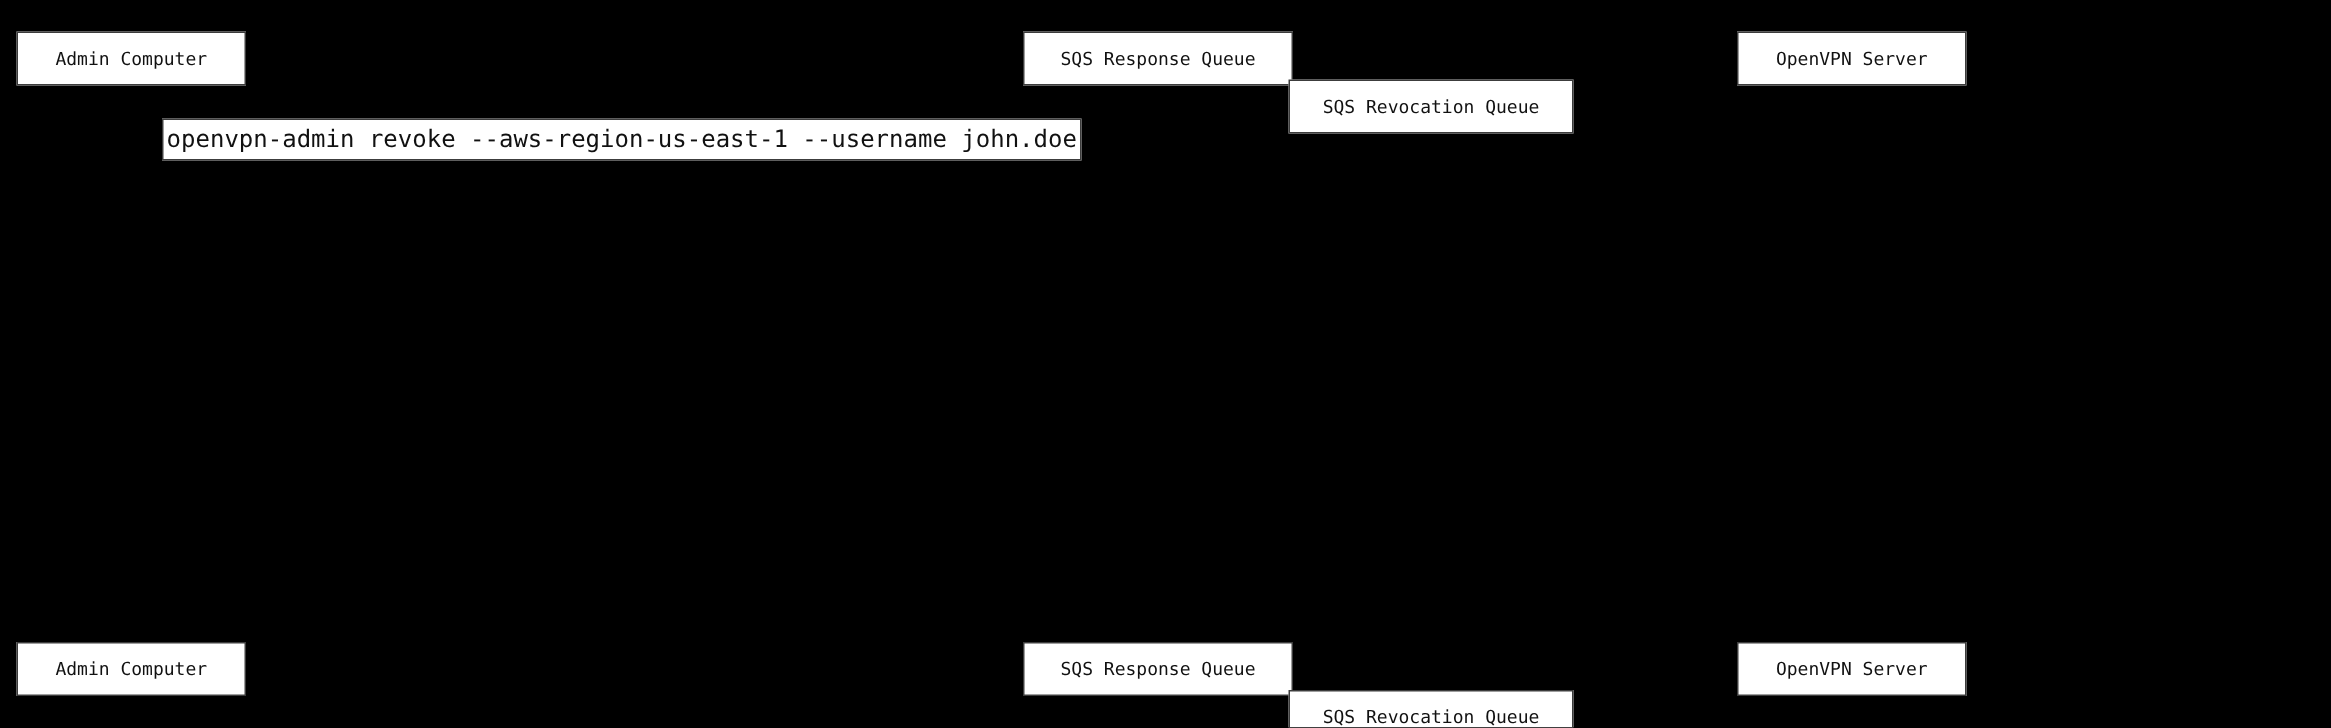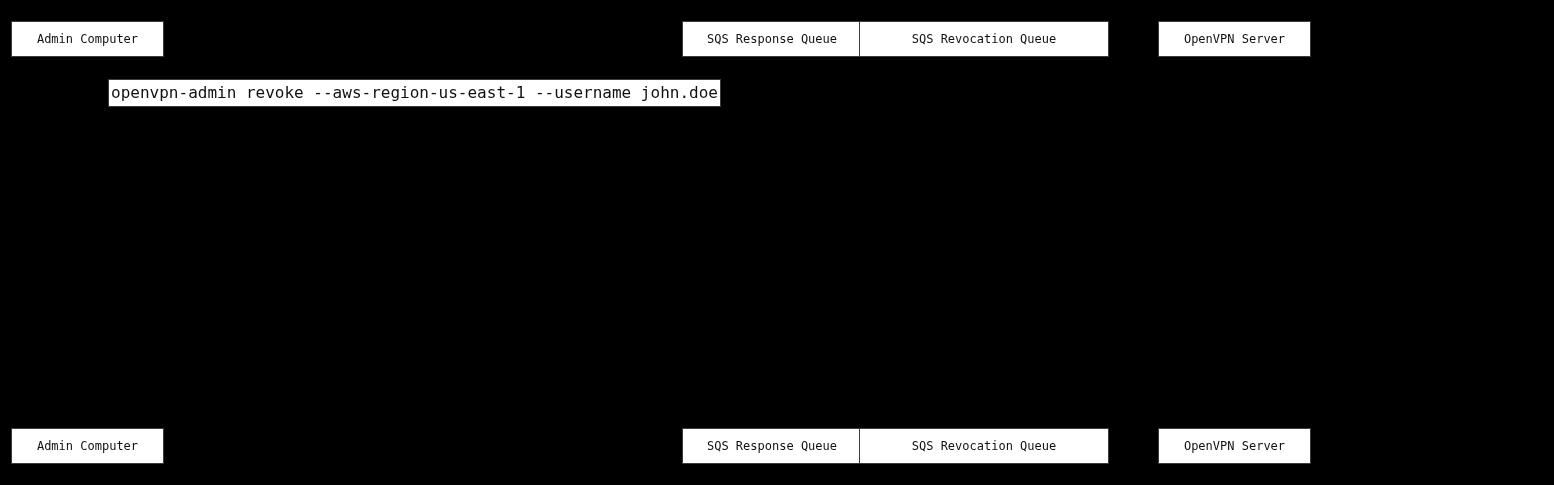--- a/index.html
+++ b/index.html
@@ -25,21 +25,21 @@
     line-height: 1;
     display: flex;
     align-items: center;
     justify-content: center;
     white-space: pre;
   }
   .row-top    { top: 21px;  height: 36px; }
   .row-bottom { top: 428px; height: 36px; }
   .p1 { left: 11px;   width: 153px; }
   .p2 { left: 645px;  width: 180px; margin-left: 37px; }
-  .p3 { left: 859px;  width: 250px; }
+  .p3 { left: 859px;  width: 190px; margin-top: 32px; }
   .p4 { left: 1158px; width: 153px; text-align: right; }
   .msg {
     position: absolute;
     box-sizing: border-box;
     left: 108px;
     top: 79px;
     width: 613px;
     height: 28px;
     background: var(--box-fill, #ffffff);
     border: 1px solid var(--box-border, #3c3c3c);

